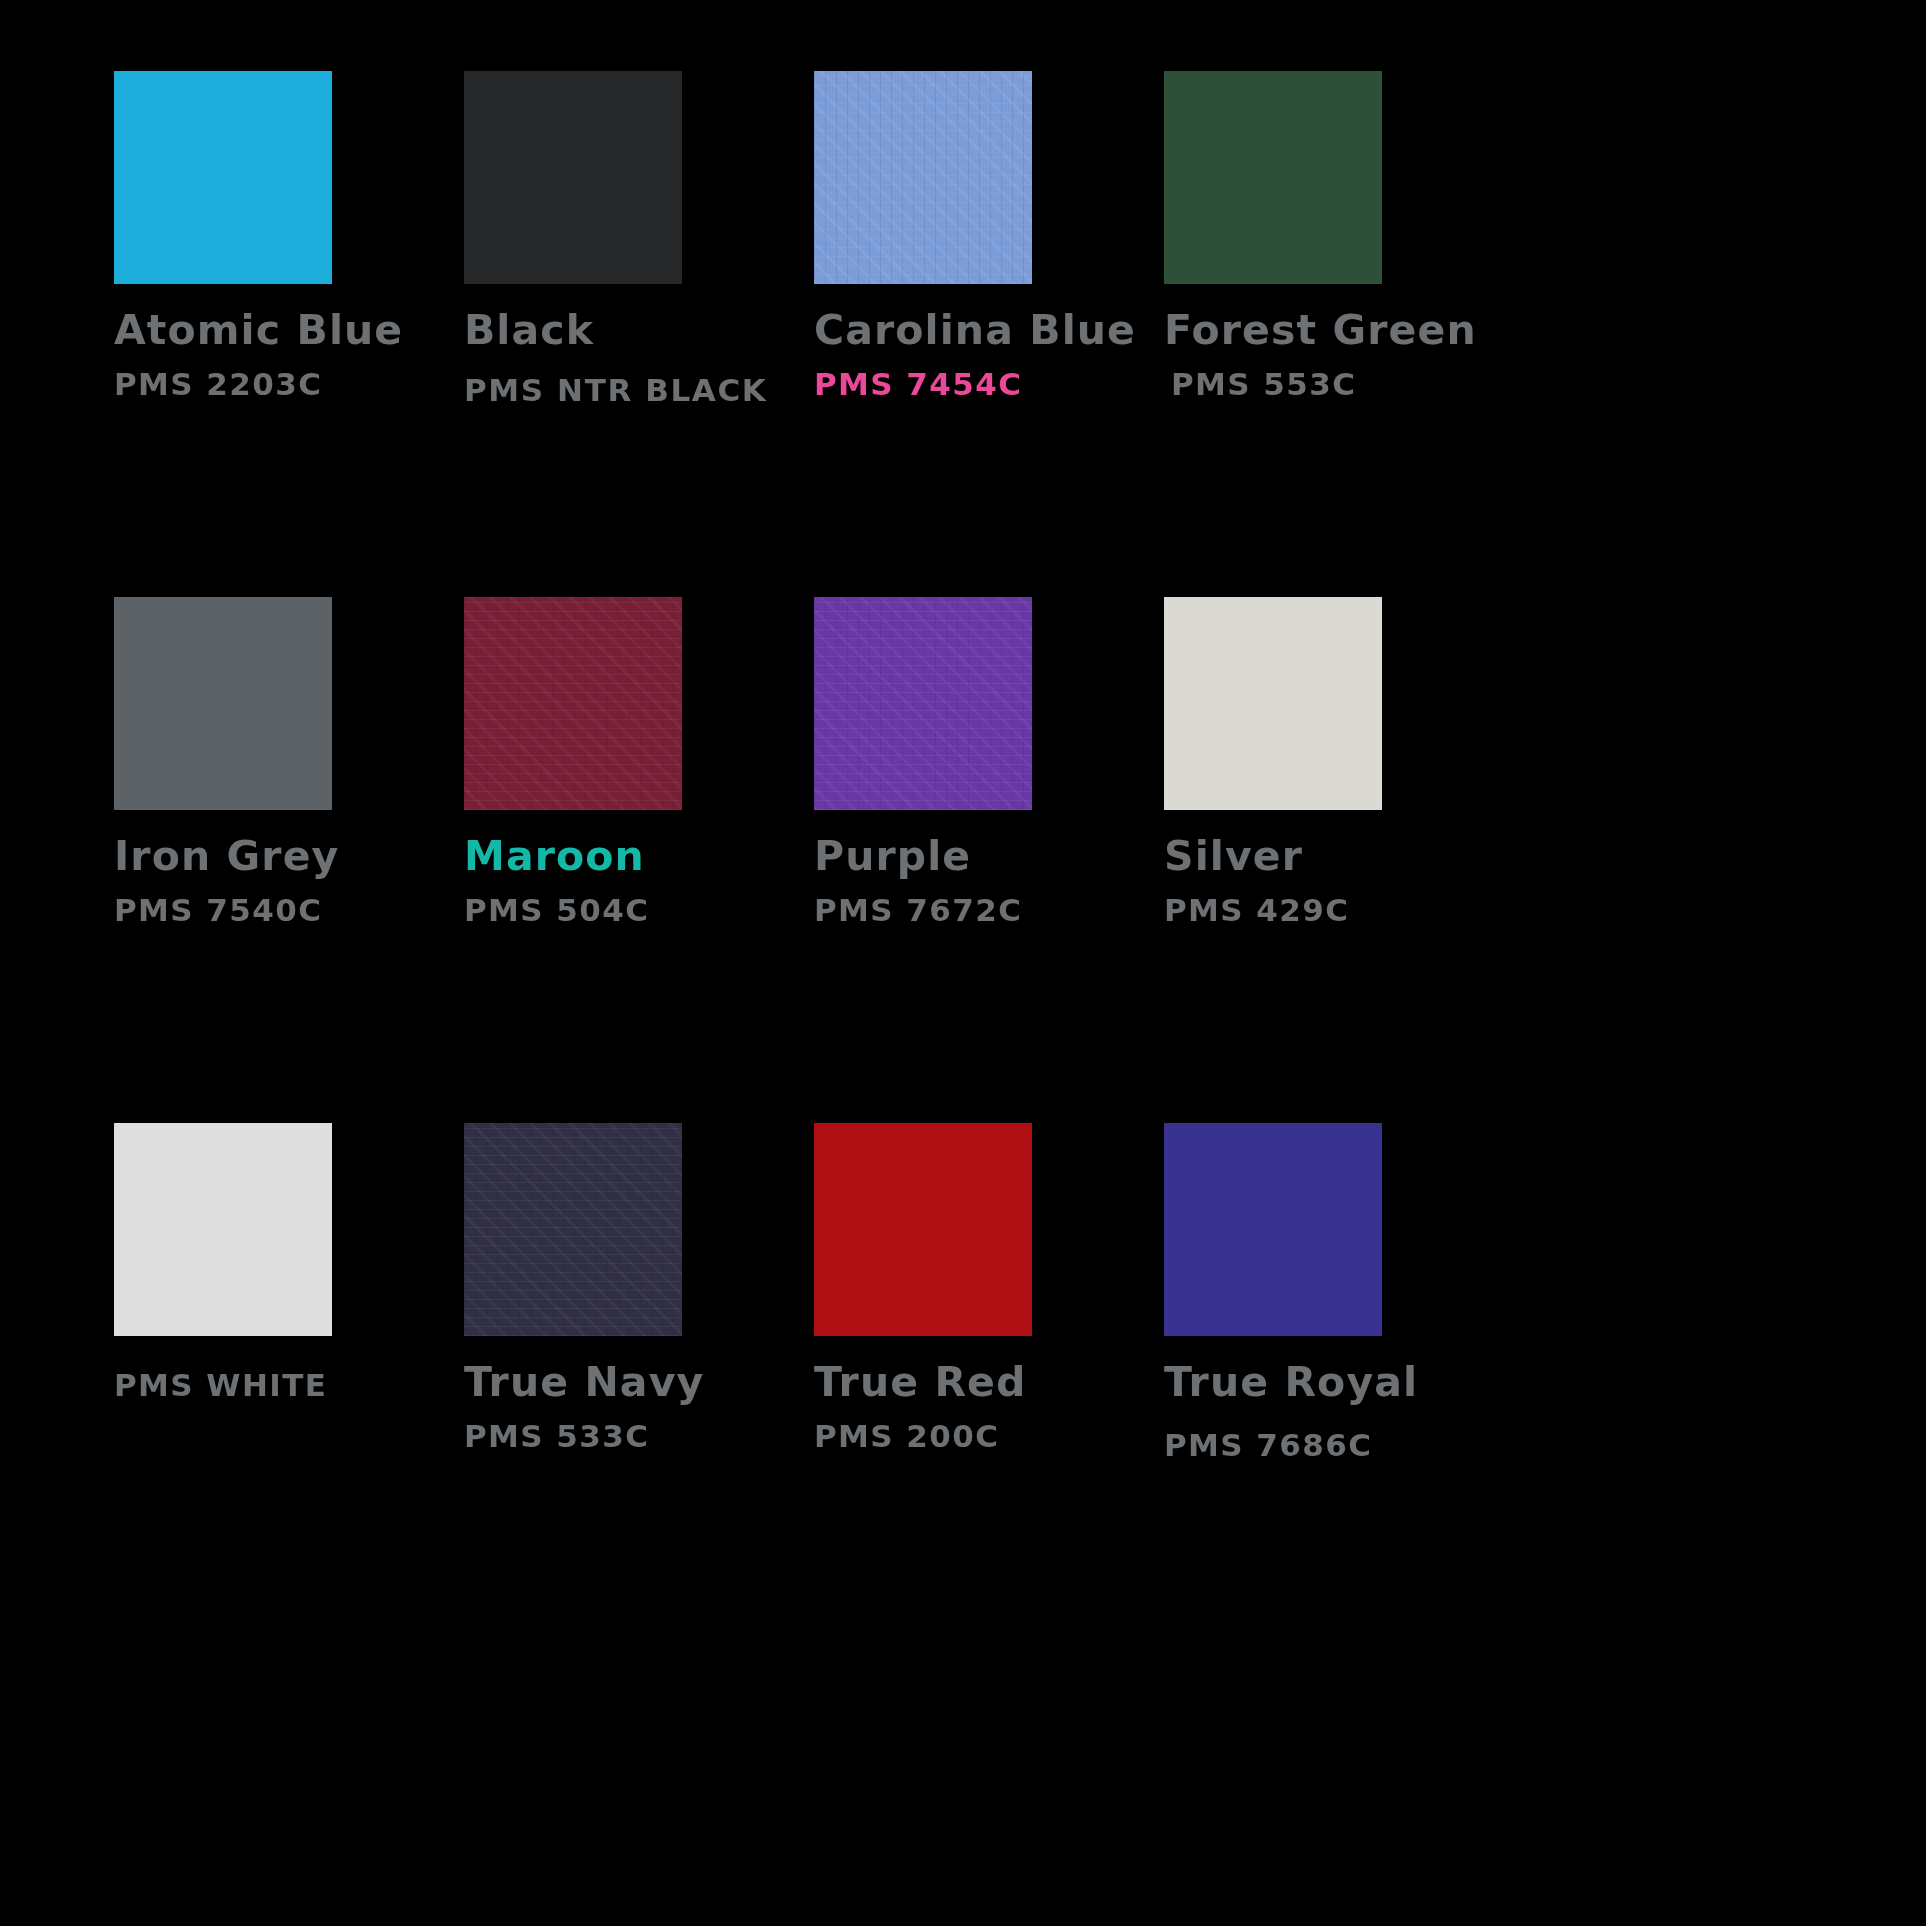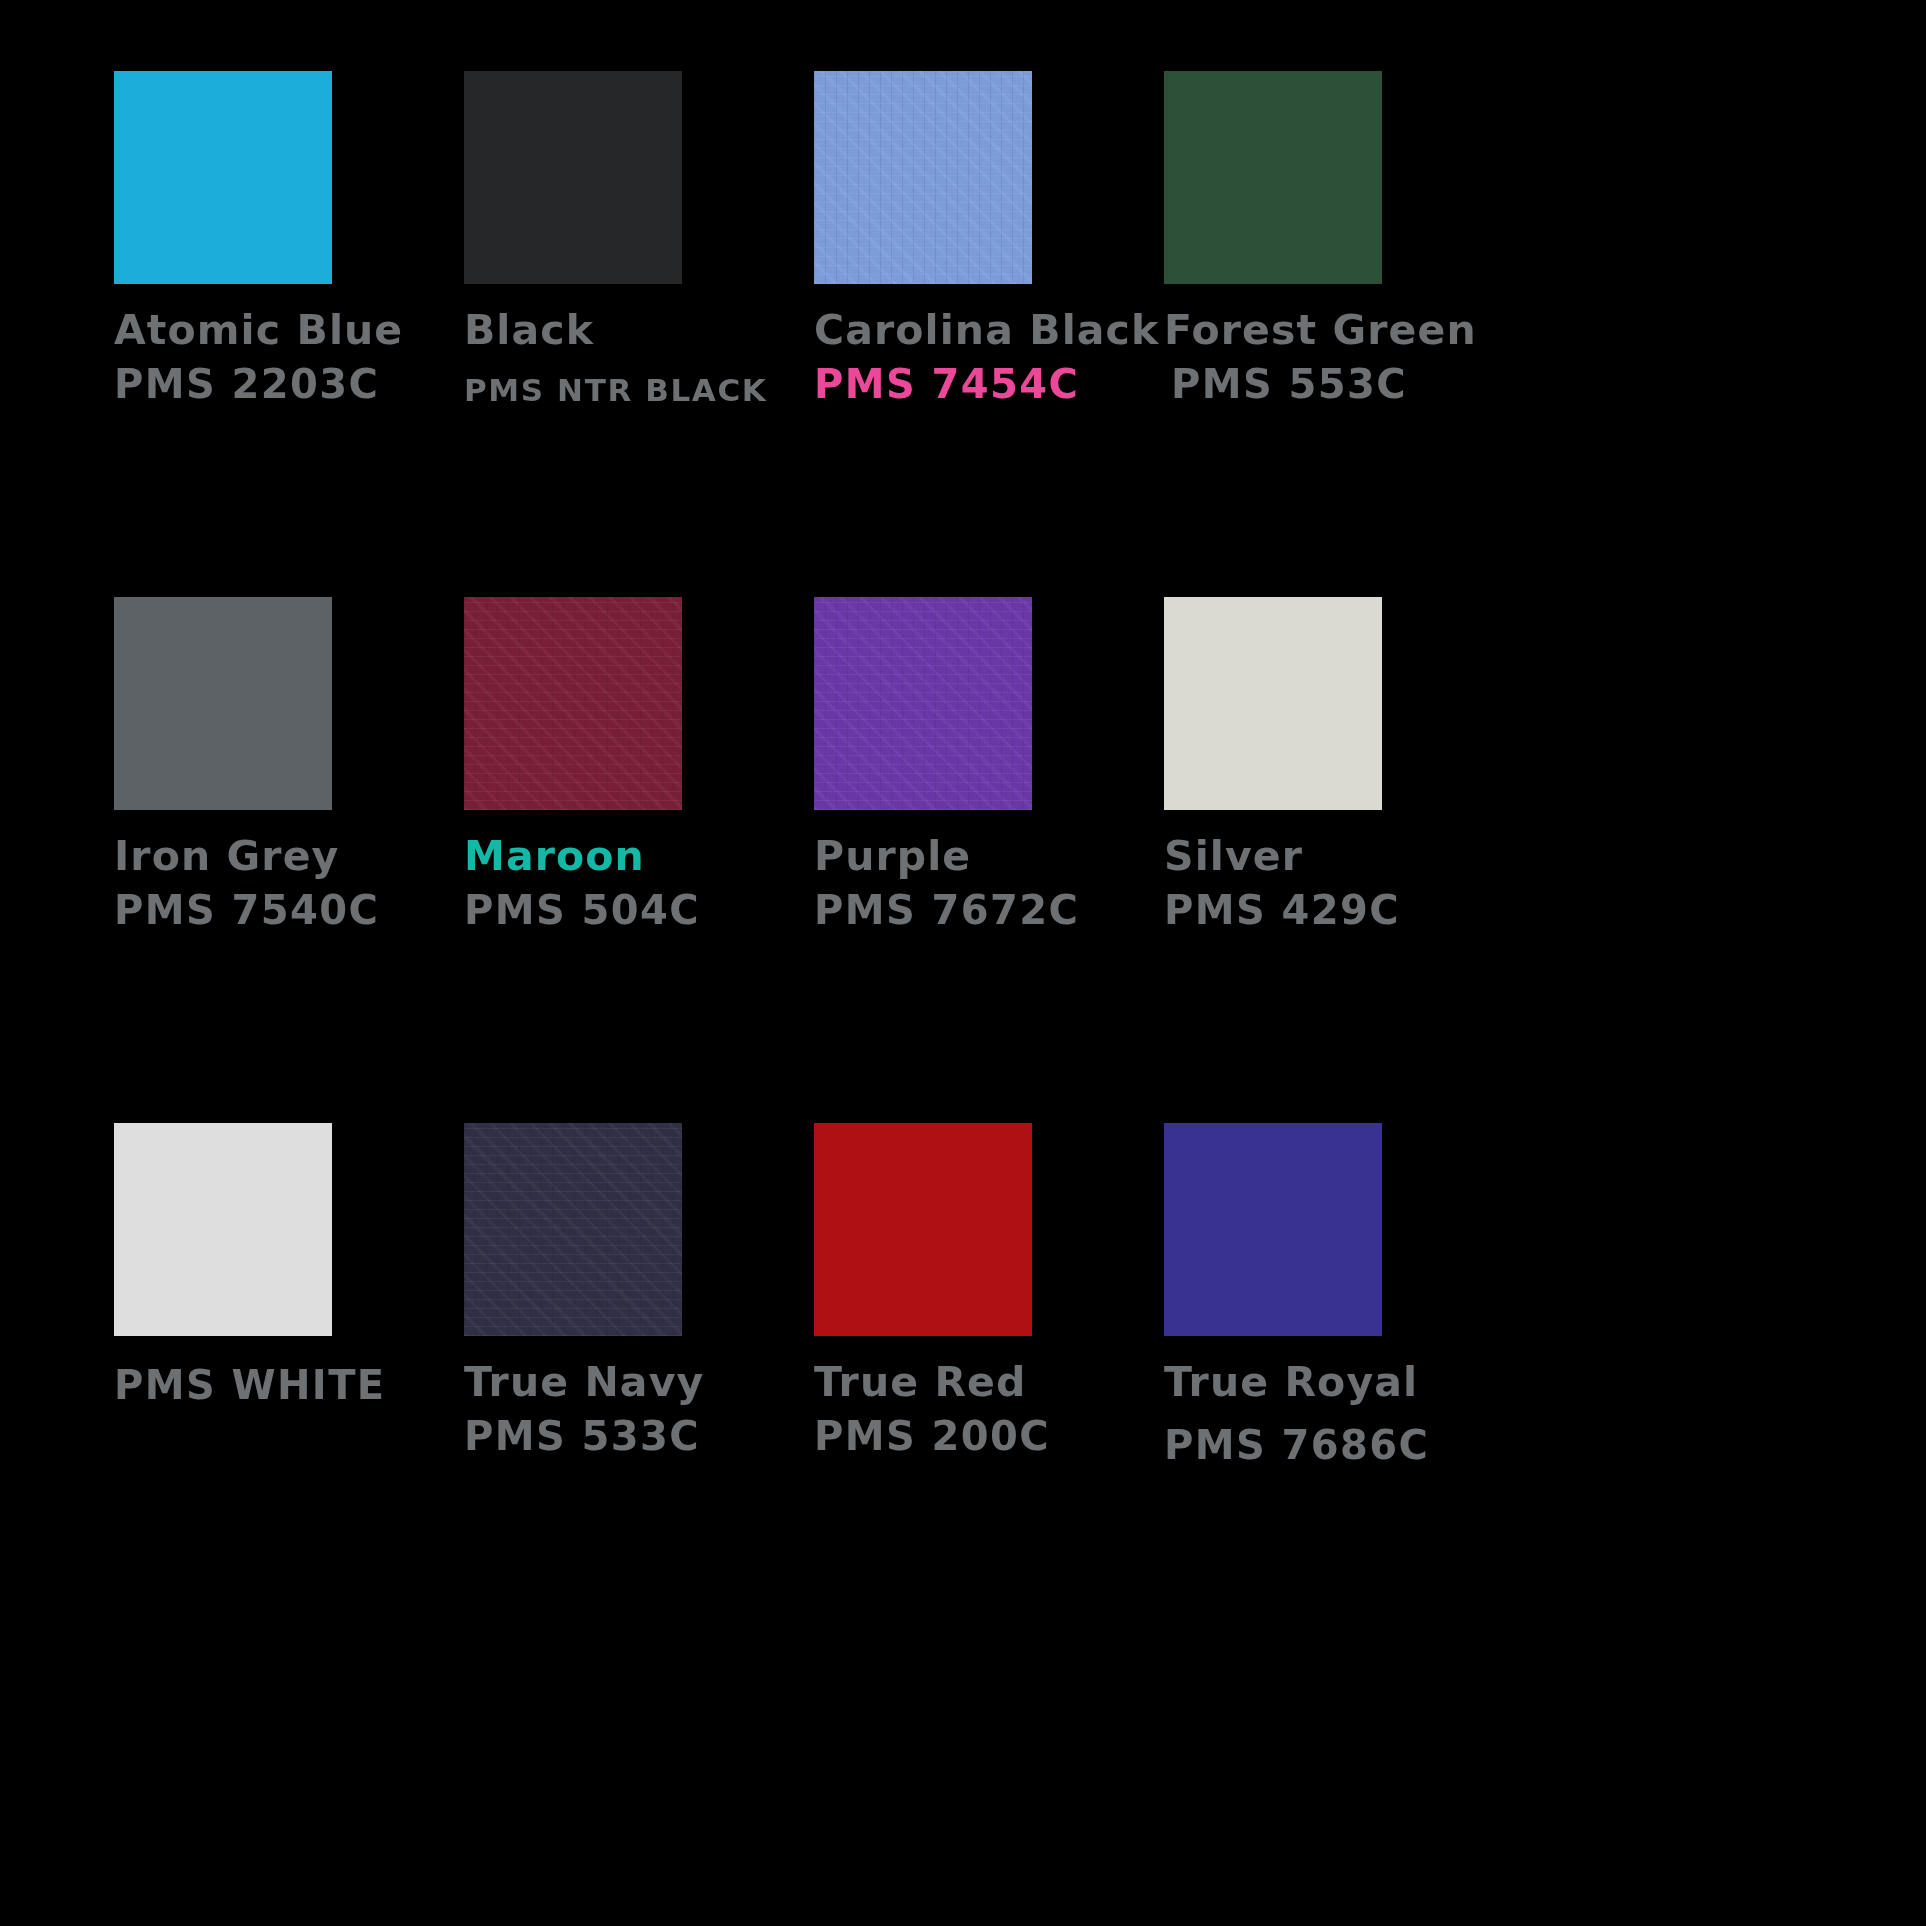--- a/index.html
+++ b/index.html
@@ -75,21 +75,21 @@
     color: #6e7174;
     font-size: 41px;
     font-weight: bold;
     letter-spacing: 1.1px;
     line-height: 51px;
     white-space: nowrap;
   }
 
   .swatch-code {
     color: #6e7174;
-    font-size: 40px;
+    font-size: 31px;
     font-weight: bold;
     letter-spacing: 1.4px;
     line-height: 57px;
     white-space: nowrap;
   }
 
   .swatch-code.small {
     font-size: 31px;
     letter-spacing: 1.6px;
     line-height: 57px;
@@ -117,21 +117,21 @@
         <div class="swatch-labels">
           <div class="swatch-name" style="color: rgb(110, 113, 116);">Black</div>
           <div class="swatch-code small" style="color: rgb(110, 113, 116);">PMS NTR BLACK</div>
         </div>
       </div>
       <div class="swatch-cell">
         <div class="swatch-chip textured" style="background-color: rgb(125, 159, 219);">
           <div class="tex"></div>
         </div>
         <div class="swatch-labels">
-          <div class="swatch-name" style="color: rgb(110, 113, 116);">Carolina Black</div>
+          <div class="swatch-name" style="color: rgb(110, 113, 116);">Carolina Blue</div>
           <div class="swatch-code" style="color: #ec4899;">PMS 7454C</div>
         </div>
       </div>
       <div class="swatch-cell">
         <div class="swatch-chip" style="background-color: rgb(44, 80, 56);">
           <div class="tex"></div>
         </div>
         <div class="swatch-labels">
           <div class="swatch-name" style="color: rgb(110, 113, 116);">Forest Green</div>
           <div class="swatch-code" style="color: rgb(110, 113, 116); margin-left: 7px;">PMS 553C</div>

